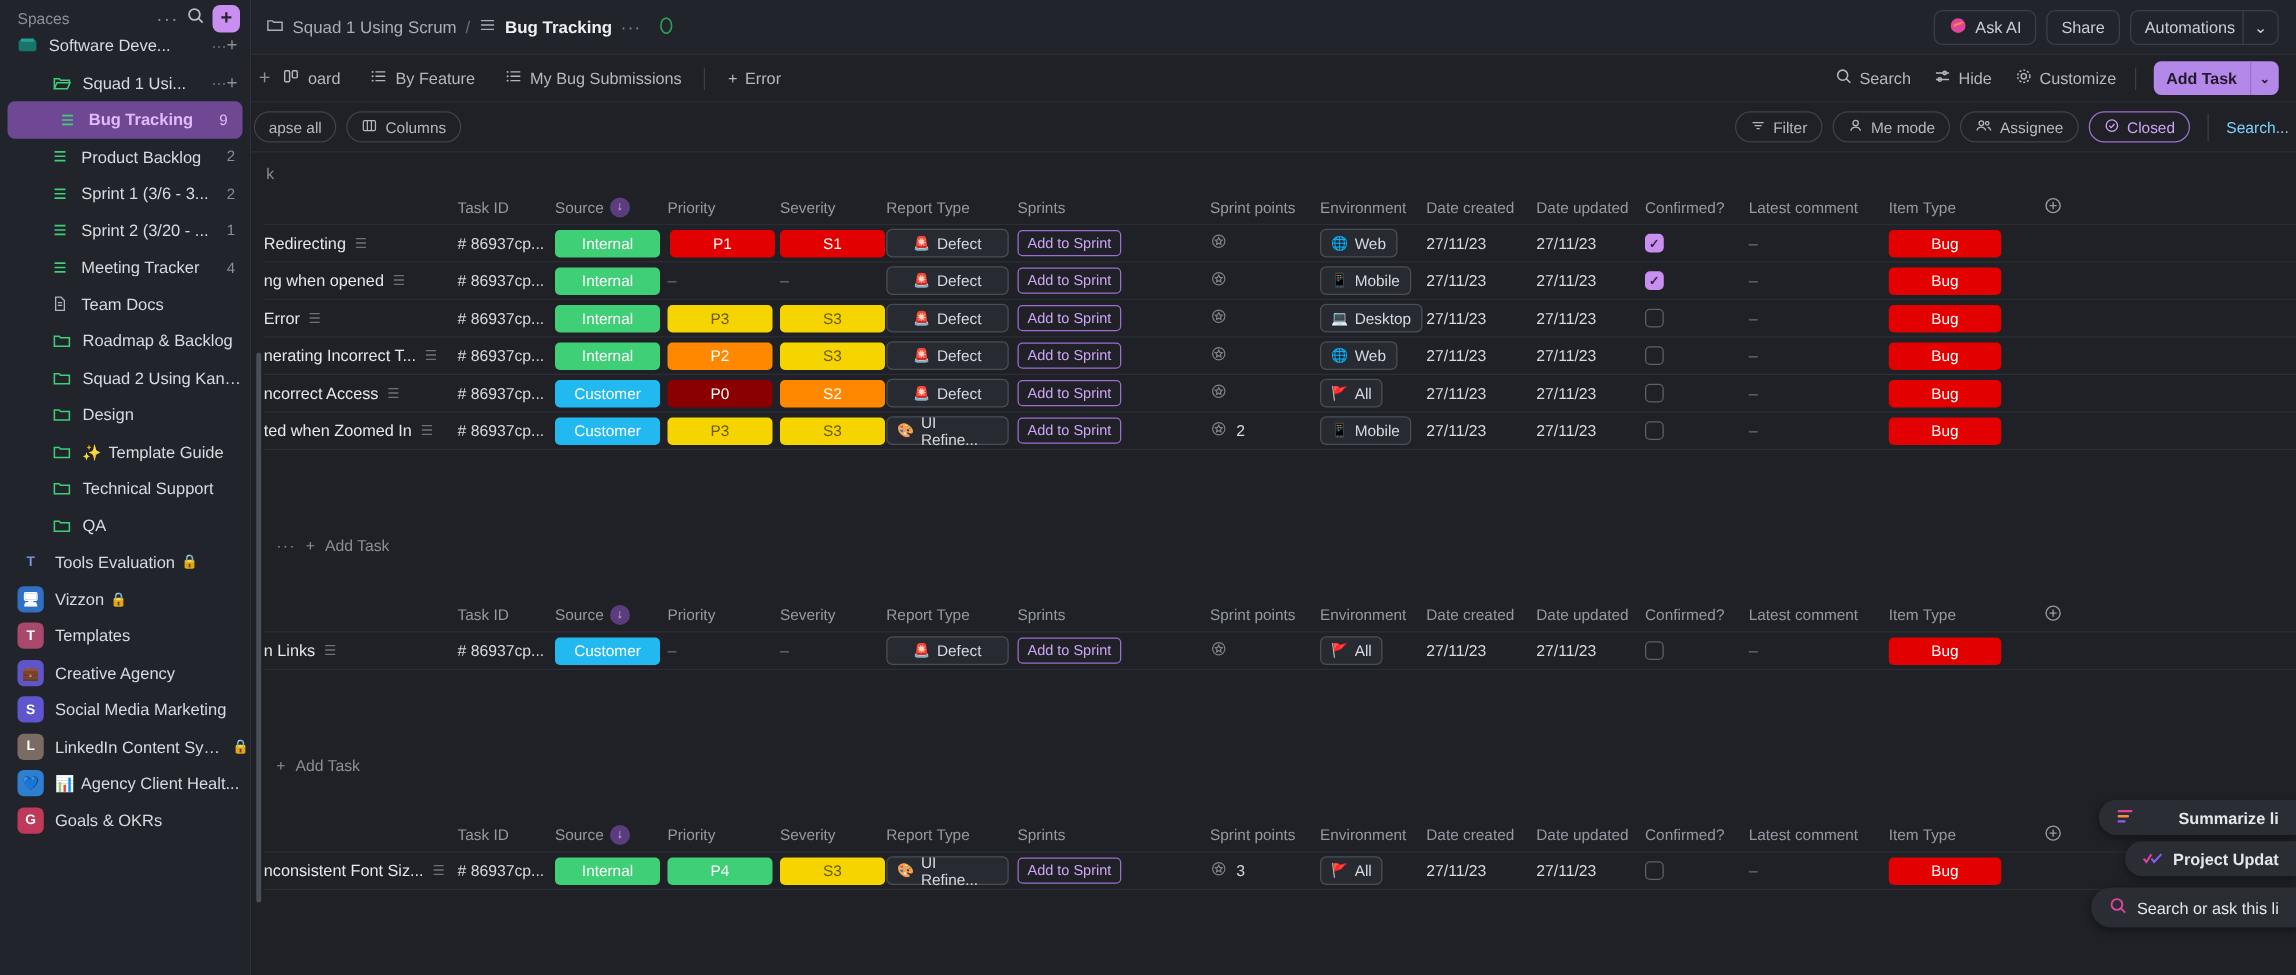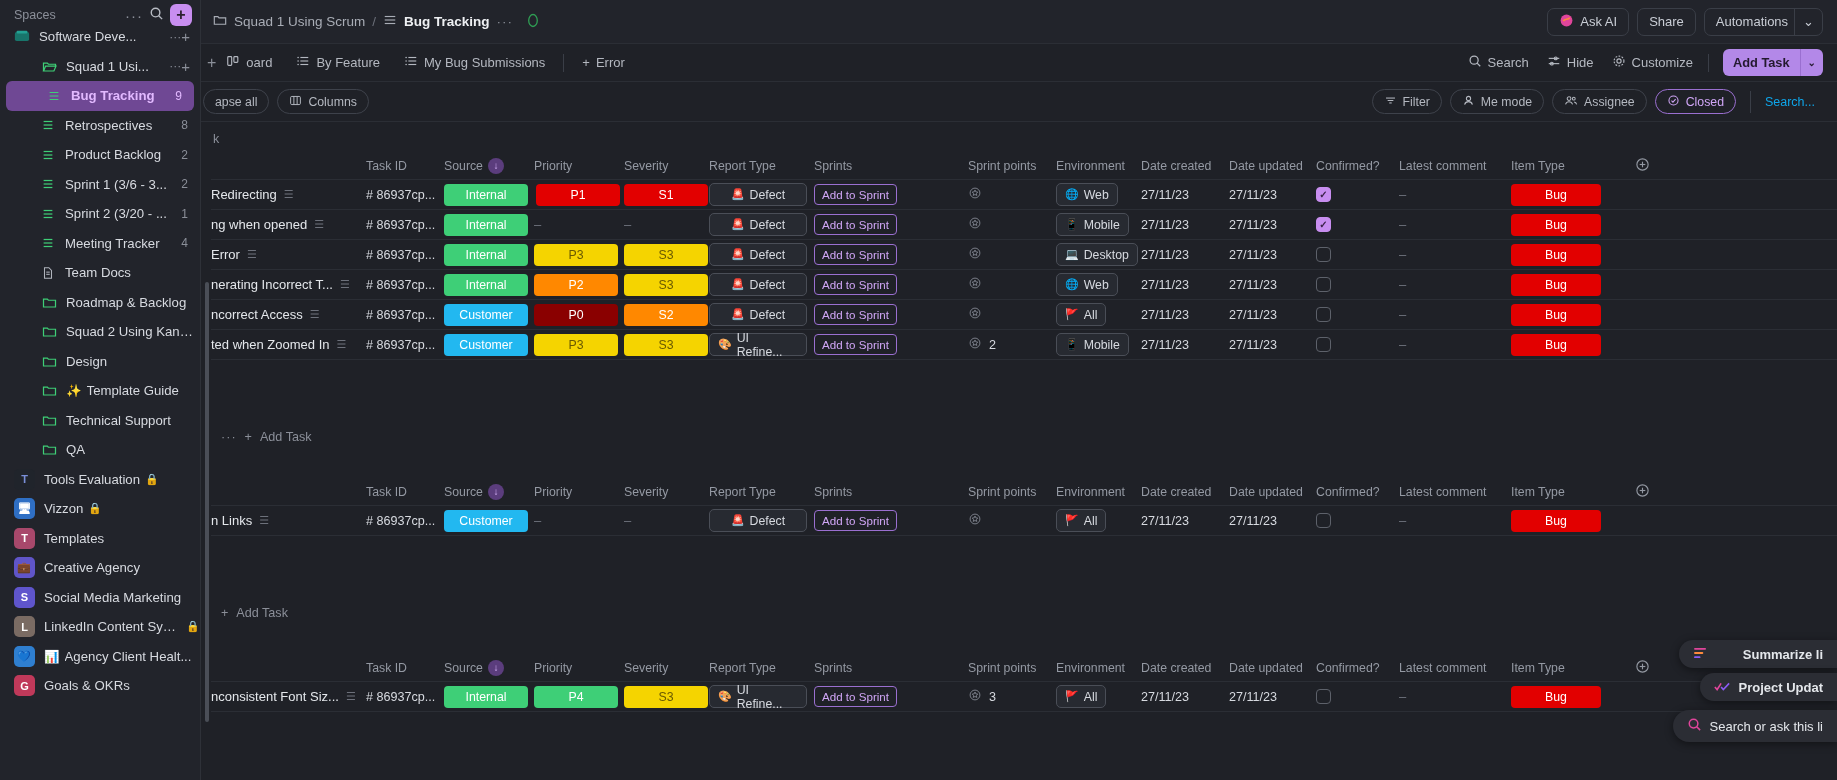--- a/index.html
+++ b/index.html
@@ -92,31 +92,31 @@
      padding: 0 9px; cursor: pointer; }
   .addtask {
     height: 27px; background: #b388e8; color: #23192e; font-weight: 700; font-size: 12.8px;
     border-radius: 6px; display: flex; align-items: center; margin-left: 8px; cursor: pointer;
   }
   .addtask .lab { padding: 0 10px; }
   .addtask .car { border-left: 1px solid #9a6fd0; padding: 0 7px; height: 100%;
      display: flex; align-items: center; font-size: 10px;}
 
   .filterbar {
-    height: 40px; display: flex; align-items: center; padding: 0 22px 0 2px;
+    height: 40px; display: flex; align-items: center; padding: 0 6px 0 2px;
     background: #1f2127; border-bottom: 1px solid #2b2e35;
   }
   .pill {
     height: 25px; border: 1px solid #3e424b; border-radius: 13px; display: flex;
     align-items: center; gap: 6px; padding: 0 11px; font-size: 12.3px; color: #b4b8c0;
     margin-right: 8px; cursor: pointer; white-space: nowrap;
   }
   .pill.on { border-color: #9a6fd0; color: #cfa5f5; }
   .filterbar .spacer { flex: 1; }
-  .searchbox { font-size: 12.5px; color: #0ea5e9; padding-left: 14px; border-left: 1px solid #3a3e47;
+  .searchbox { font-size: 12.5px; color: #7dd3fc; padding-left: 14px; border-left: 1px solid #3a3e47;
      margin-left: 6px; height: 22px; display: flex; align-items: center; }
 
   
   .tablewrap { position: absolute; left:0; right:0; top: 122px; bottom: 0; overflow: hidden; }
   .grouptitle { font-size: 12.5px; color: #8b8f99; padding: 10px 0 6px 2px; }
   .hrow { display: flex; height: 28px; align-items: center; border-bottom: 1px solid #2b2e35; }
   .hcell { font-size: 12.3px; color: #9499a3; display:flex; align-items:center; gap:5px;
      flex: 0 0 auto; white-space: nowrap;}
   .sortbadge { width: 16px; height: 16px; border-radius: 50%; background: #5b3d7d;
      color: #d3aef5; font-size: 10px; display: flex; align-items: center; justify-content: center; }
@@ -193,31 +193,20 @@
       <div class="sb-row ind-3 active">
         <span class="ic">
           <svg width="14" height="14" viewBox="0 0 16 16" stroke="#3ecf77" stroke-width="1.4">
             <line x1="3" y1="4" x2="13" y2="4"></line>
             <line x1="3" y1="8" x2="13" y2="8"></line>
             <line x1="3" y1="12" x2="13" y2="12"></line>
           </svg>
         </span>
         <span class="lbl">Bug Tracking</span>
         <span class="cnt">9</span>
-      </div>
-      <div class="sb-row ind-3">
-        <span class="ic">
-          <svg width="14" height="14" viewBox="0 0 16 16" stroke="#3ecf77" stroke-width="1.4">
-            <line x1="3" y1="4" x2="13" y2="4"></line>
-            <line x1="3" y1="8" x2="13" y2="8"></line>
-            <line x1="3" y1="12" x2="13" y2="12"></line>
-          </svg>
-        </span>
-        <span class="lbl">Retrospectives</span>
-        <span class="cnt">8</span>
       </div>
       <div class="sb-row ind-3">
         <span class="ic">
           <svg width="14" height="14" viewBox="0 0 16 16" stroke="#3ecf77" stroke-width="1.4">
             <line x1="3" y1="4" x2="13" y2="4"></line>
             <line x1="3" y1="8" x2="13" y2="8"></line>
             <line x1="3" y1="12" x2="13" y2="12"></line>
           </svg>
         </span>
         <span class="lbl">Product Backlog</span>

